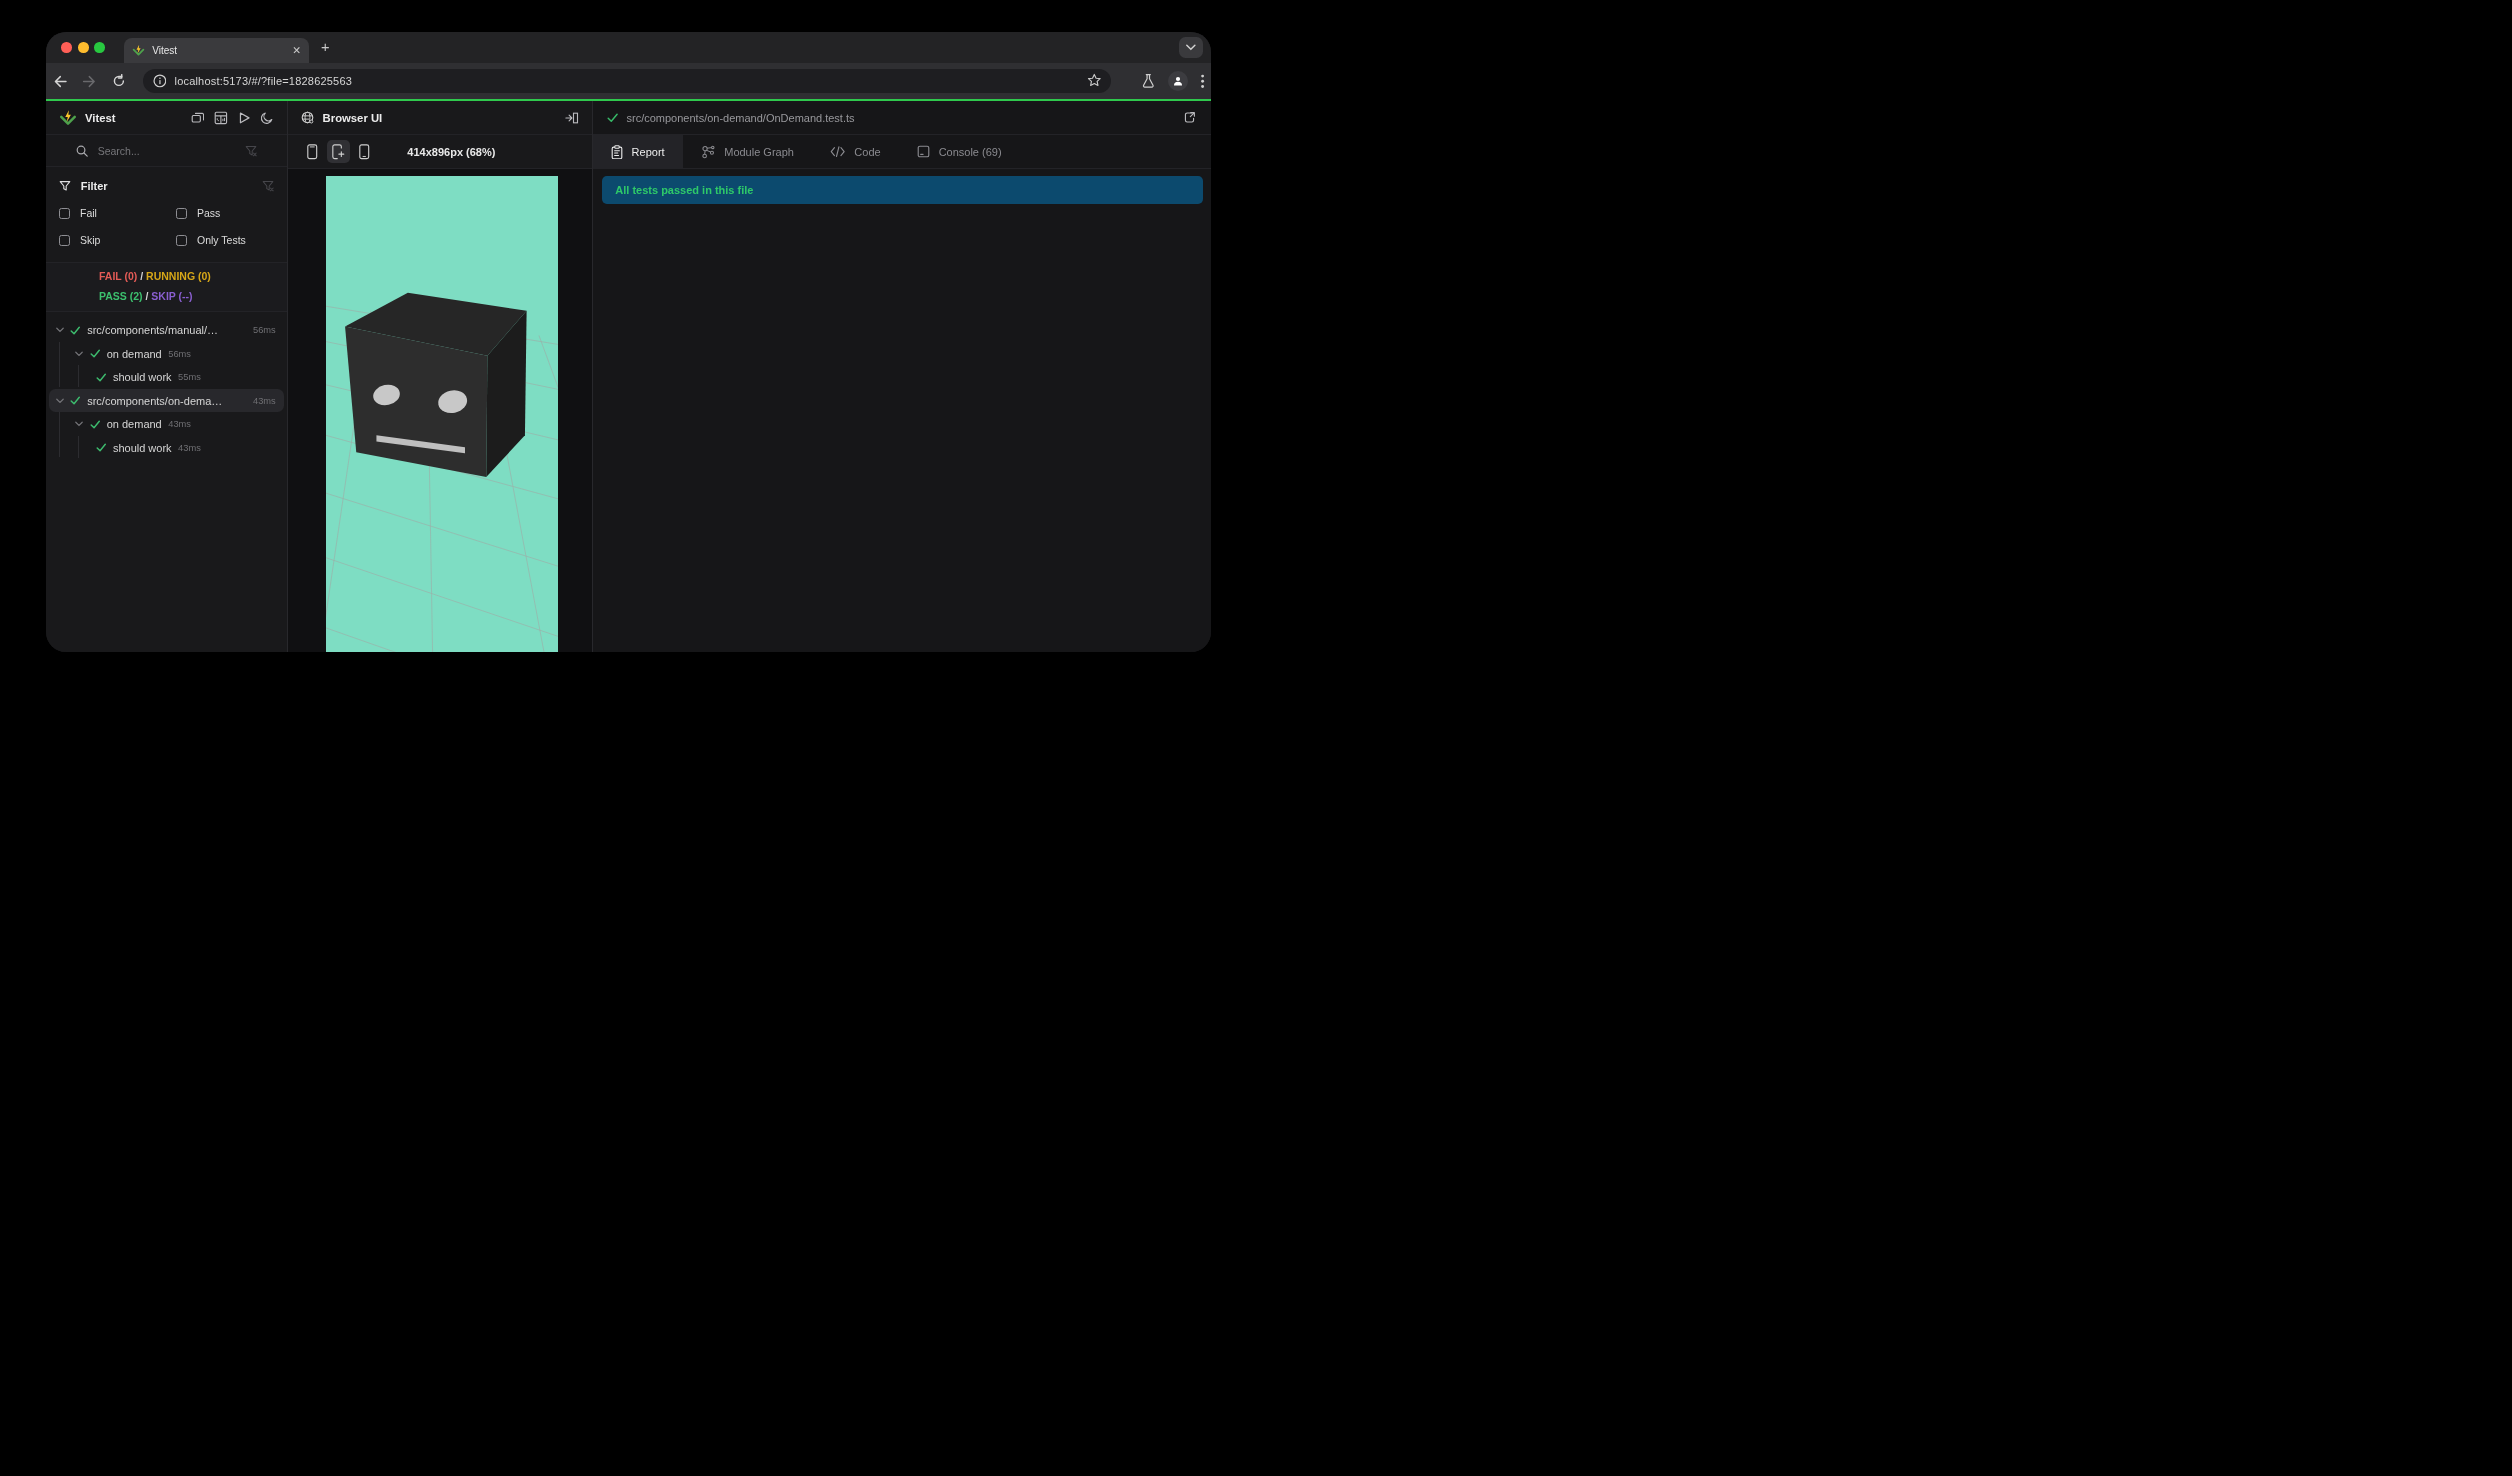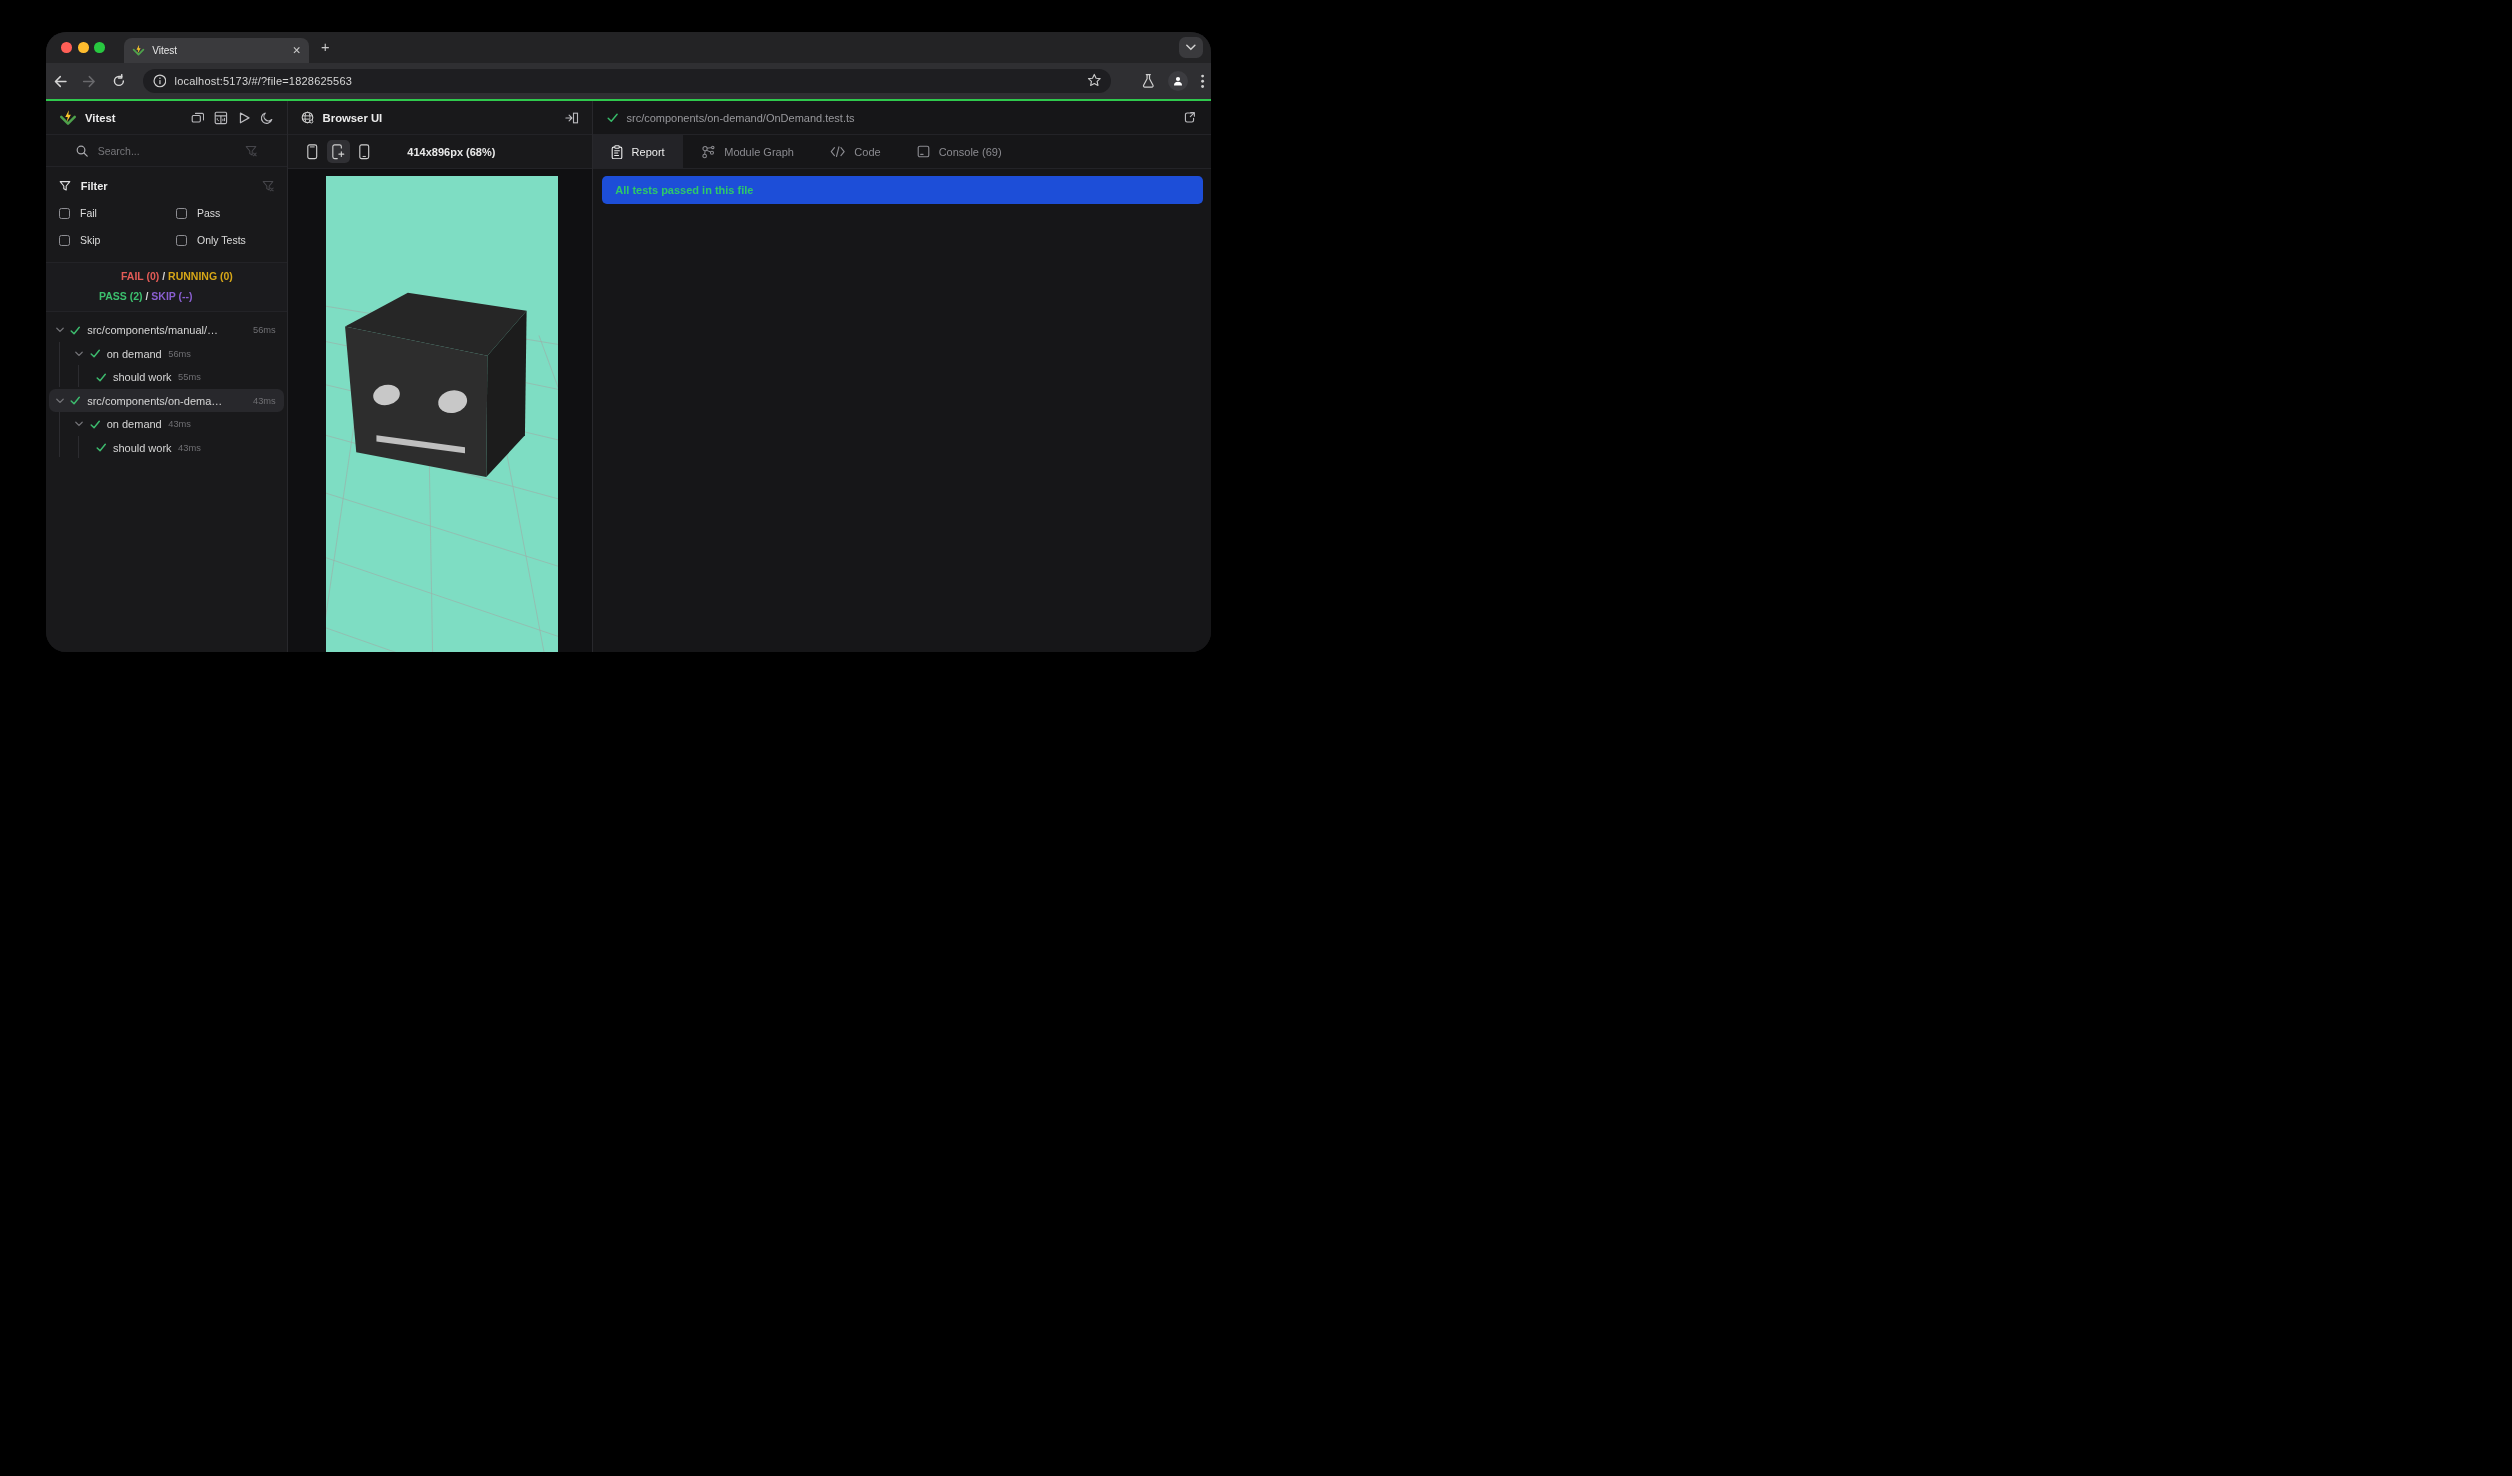--- a/index.html
+++ b/index.html
@@ -47,21 +47,21 @@
   .dimicon { color:#46464b; }
   .filter { padding:8px 13px 9.7px 13px; border-bottom:0.8px solid #232327; }
   .filter-head { display:flex; align-items:center; gap:9.7px; height:21px; color:#dcdcde; }
   .filter-title { font-size:11px; font-weight:bold; color:#ececec; flex:1; }
   .filter-grid { display:grid; grid-template-columns:117px 1fr; row-gap:3.2px; margin-top:4.9px; }
   .chk { display:flex; align-items:center; gap:9.7px; height:24px; font-size:10.5px; color:#dcdcdc; }
   .box { width:11.3px; height:11.3px; border:1.2px solid #8e8e93; border-radius:2.4px; }
 
   .summary { background:#1b1b1e; border-bottom:0.8px solid #232327; padding:4px 0 4.9px 53px; }
   .sumline { height:19.4px; line-height:19.4px; font-size:10.5px; font-weight:bold; white-space:pre; }
-  .c-fail { color:#e35b56;margin-left:22px; } .c-run { color:#d7a718; } .c-pass { color:#3cc06e; }
+  .c-fail { color:#e35b56; } .c-run { color:#d7a718; } .c-pass { color:#3cc06e; }
   .c-skip { color:#8a5fd0; } .c-sep { color:#d8d8d8; }
 
   .tree { position:relative; padding-top:6.5px; }
   .trow { position:relative; height:23.5px; display:flex; align-items:center; font-size:11px; color:#d6d6d6; }
   .trow .chev { width:11.3px; color:#737377; display:flex; justify-content:center; }
   .trow .tick { color:#3dbb6e; margin:0 6.5px 0 4.9px; }
   .lbl { white-space:nowrap; overflow:hidden; }
   .dur { font-size:9.3px; color:#6f6f73; margin-left:6.5px; white-space:nowrap; }
   .dur.right { position:absolute; right:11.3px; }
   .lv1 { padding-left:8px; } .lv1 .lbl { max-width:144px; }
@@ -80,21 +80,21 @@
   .viewport { flex:1; background:#101012; position:relative; }
   .preview { position:absolute; left:38px; top:6.5px; width:232px; height:503px; }
 
   
   .rightp { width:618px; background:#161618; }
   .path { font-size:11px; color:#98989c; flex:1; }
   .tickg { color:#37b968; }
   .tabsrow { height:34px; display:flex; align-items:stretch; border-bottom:0.8px solid #232327; }
   .rtab { display:flex; align-items:center; gap:9px; padding:0 18px; font-size:11px; color:#8b8b90; }
   .rtab.active { background:#232327; color:#ececec; }
-  .banner { margin:6.5px 8px 0 9.7px; height:28px; border-radius:4.9px; background:#1d4ed8;
+  .banner { margin:6.5px 8px 0 9.7px; height:28px; border-radius:4.9px; background:#0c4a6e;
     display:flex; align-items:center; padding:0 13px; }
   .banner-text { font-size:11px; font-weight:bold; color:#2ec969; }
 
   svg.ic { display:block; }
 </style>
 </head>
 <body>
 
 <div class="window">
 

